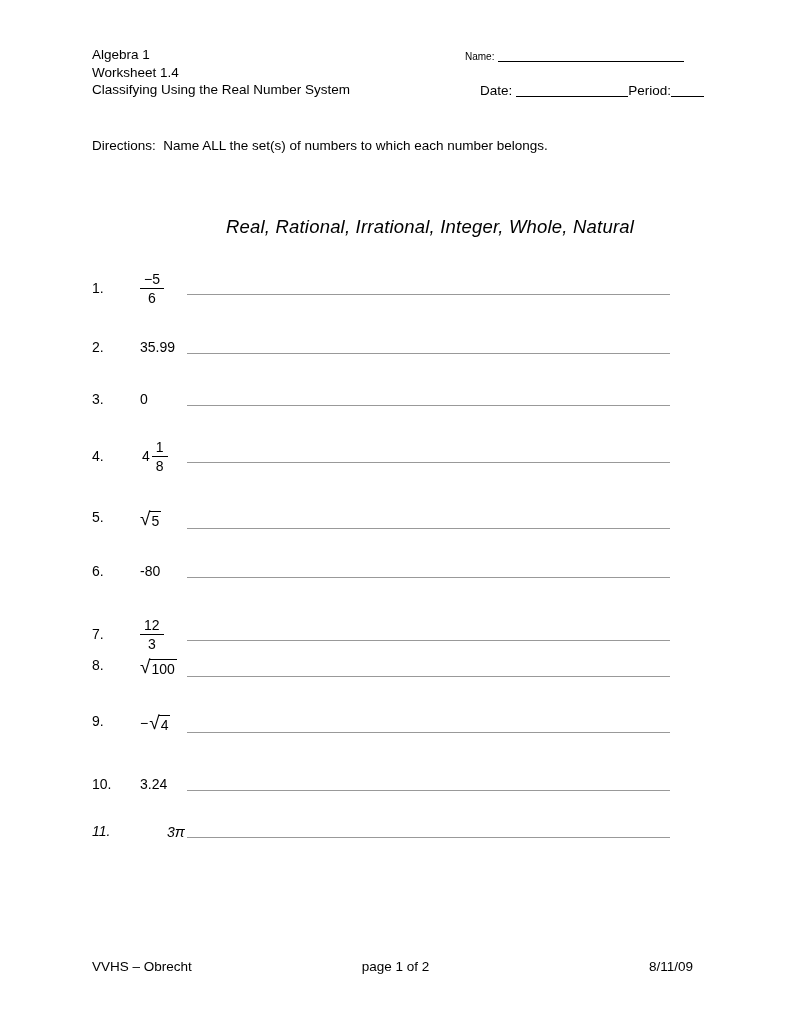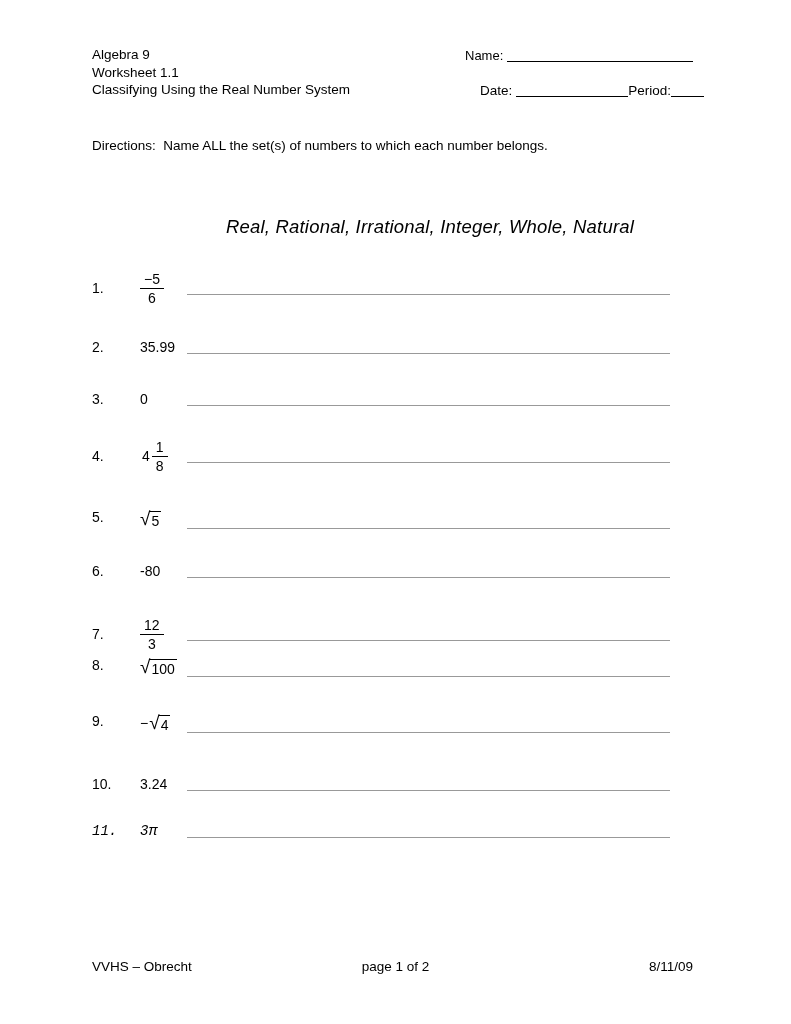--- a/index.html
+++ b/index.html
@@ -6,21 +6,21 @@
   .page{
     position:relative;
     width:791px;height:1024px;
     background:#ffffff;
     font-family:"Liberation Sans", sans-serif;
     color:#000;
     overflow:hidden;
   }
   
   .hdr-left{position:absolute;left:92px;top:46px;font-size:13.5px;line-height:17.5px;}
-  .hdr-name-row{position:absolute;left:465px;top:46px;font-size:13px;line-height:17.5px;white-space:nowrap;}
+  .hdr-name-row{position:absolute;left:465px;top:46px;font-size:10px;line-height:17.5px;white-space:nowrap;}
   .hdr-date-row{position:absolute;left:465px;top:81px;font-size:13.5px;line-height:17.5px;white-space:nowrap;margin-left:15px;}
   .ublank{display:inline-block;height:13px;border-bottom:1.4px solid var(--field-line,#000);transform:translateY(2px);}
   .ublank.name{width:186px;margin-left:4px;}
   .ublank.date{width:112px;margin-left:4px;}
   .ublank.period{width:33px;}
   
   .directions{position:absolute;left:92px;top:138px;font-size:13.5px;white-space:pre-wrap;}
   .sets-heading{position:absolute;left:100px;top:184px;width:660px;text-align:center;
     font-style:italic;font-size:18.5px;letter-spacing:.2px;margin-top:32px;}
   
@@ -33,34 +33,34 @@
   .frac{display:inline-block;text-align:center;vertical-align:middle;}
   .frac .fn{display:block;border-bottom:1.6px solid #000;padding:0 4px;line-height:18px;}
   .frac .fd{display:block;line-height:18px;}
   .mixed{display:inline-flex;align-items:center;gap:2px;}
   
   .sqrt{display:inline-flex;align-items:flex-start;white-space:nowrap;}
   .sqrt .pre{align-self:center;margin-right:1px;}
   .sqrt .rsign{font-size:19px;line-height:19px;}
   .sqrt .rad{border-top:1.6px solid #000;line-height:16px;margin-left:-1px;padding:1px 2px 0 2px;margin-top:1.5px;}
   
-  .pi{font-family:Liberation Mono, monospace;font-style:italic;font-size:15px;}
+  .pi{font-family:Liberation Sans, sans-serif;font-style:italic;font-size:15px;gap:27px;}
   
   .footer-left{position:absolute;left:92px;top:959px;font-size:13.5px;}
   .footer-center{position:absolute;left:0;top:959px;width:791px;text-align:center;font-size:13.5px;}
   .footer-right{position:absolute;right:98px;top:959px;font-size:13.5px;}
 </style>
 </head>
 <body>
 
 <div class="page">
 
   <div class="hdr-left">
-    <div>Algebra 9</div>
-    <div>Worksheet 1.1</div>
+    <div>Algebra 1</div>
+    <div>Worksheet 1.4</div>
     <div>Classifying Using the Real Number System</div>
   </div>
 
   <div class="hdr-name-row"><span>Name:</span><span class="ublank name"></span></div>
 
   <div class="hdr-date-row"><span>Date:</span><span class="ublank date"></span><span>Period:</span><span class="ublank period"></span></div>
 
   <div class="directions">Directions:  Name ALL the set(s) of numbers to which each number belongs.</div>
 
   <div class="sets-heading">Real, Rational, Irrational, Integer, Whole, Natural</div>

